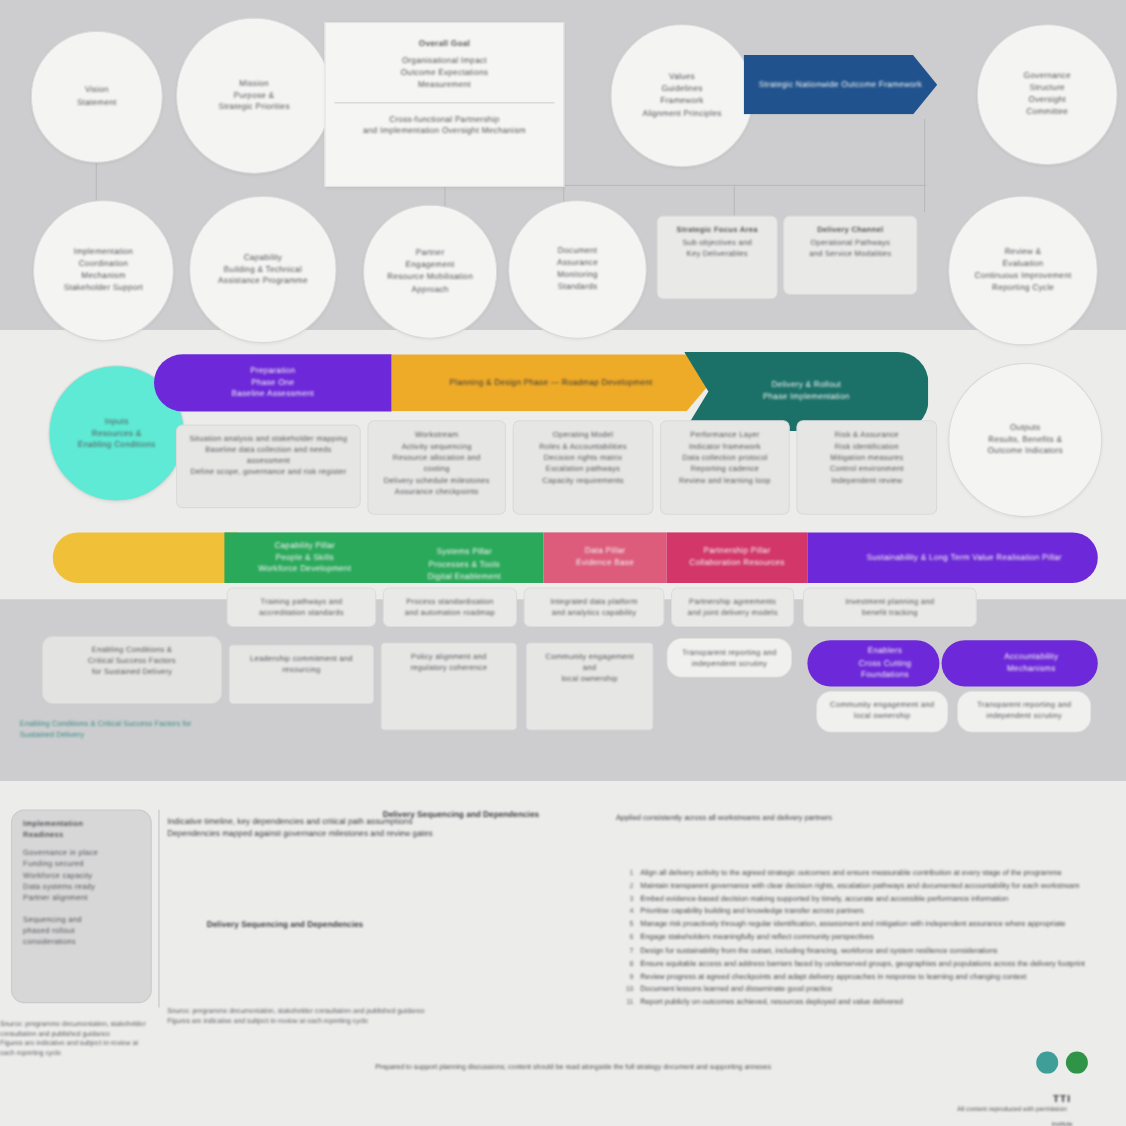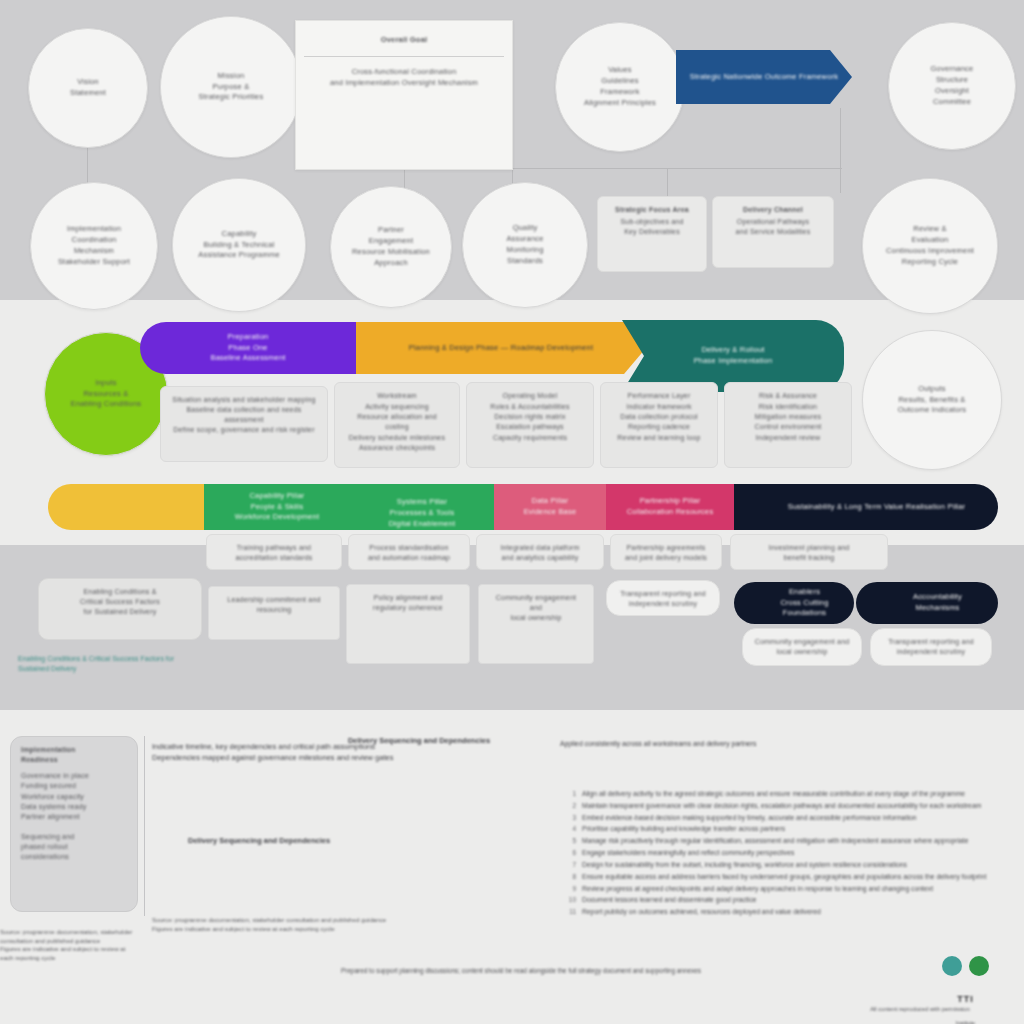--- a/index.html
+++ b/index.html
@@ -71,21 +71,21 @@
   .arrow-r{clip-path:polygon(0 0, calc(100% - 22px) 0, 100% 50%, calc(100% - 22px) 100%, 0 100%);}
   .notch-l{clip-path:polygon(0 0, 100% 0, 100% 100%, 0 100%, 22px 50%);}
 
   .c-teal{background:#6d28d9;}
   .c-amber{background:#eeab28;}
   .c-dteal{background:#1b7168;}
   .c-yellow{background:#f0c038;}
   .c-green{background:#2ba95b;}
   .c-pinkl{background:#dd5c7c;}
   .c-pink{background:#d3376a;}
-  .c-orange{background:#0f172a;padding-left:21px;}
+  .c-orange{background:#6d28d9;padding-left:21px;}
   .c-blue{background:#20538d;}
 
   
   .line{position:absolute;background:#b9b9bb;}
   .vline{width:1px;}
   .hline{height:1px;}
 
   
   .listwrap{position:absolute;}
   .lrow{display:flex;align-items:flex-start;margin-bottom:3px;}
@@ -136,24 +136,27 @@
 <div class="circle" style="left:888px;top:22px;width:128px;height:128px;">
   <div class="blurtext" style="white-space:pre-line;text-align:center;">Governance
 Structure
 Oversight
 Committee</div>
 </div>
 
 <div class="card" style="left:295px;top:20px;width:218px;height:150px;">
   <div class="hd">
     <div class="blurtext" style="font-weight:bold;">Overall Goal</div>
+    <div class="blurtext" style="white-space:pre-line;margin-top:4px;">Organisational Impact
+Outcome Expectations
+Measurement</div>
   </div>
   <div class="hr"></div>
   <div class="bd">
-    <div class="blurtext" style="white-space:pre-line;">Cross-functional Coordination
+    <div class="blurtext" style="white-space:pre-line;">Cross-functional Partnership
 and Implementation Oversight Mechanism</div>
   </div>
 </div>
 
 <div class="chev c-blue arrow-r" style="left:676px;top:50px;width:176px;height:54px;">
   <div class="blurtext light">Strategic Nationwide Outcome Framework</div>
 </div>
 
 <div class="circle" style="left:30px;top:182px;width:128px;height:128px;">
   <div class="blurtext" style="white-space:pre-line;">Implementation
@@ -166,21 +169,21 @@
 Building &amp; Technical
 Assistance Programme</div>
 </div>
 <div class="circle" style="left:330px;top:186px;width:122px;height:122px;">
   <div class="blurtext" style="white-space:pre-line;">Partner
 Engagement
 Resource Mobilisation
 Approach</div>
 </div>
 <div class="circle" style="left:462px;top:182px;width:126px;height:126px;">
-  <div class="blurtext" style="white-space:pre-line;">Quality
+  <div class="blurtext" style="white-space:pre-line;">Document
 Assurance
 Monitoring
 Standards</div>
 </div>
 <div class="circle" style="left:862px;top:178px;width:136px;height:136px;">
   <div class="blurtext" style="white-space:pre-line;">Review &amp;
 Evaluation
 Continuous Improvement
 Reporting Cycle</div>
 </div>
@@ -189,21 +192,21 @@
   <div class="blurtext" style="font-weight:bold;padding-bottom:2px;">Strategic Focus Area</div>
   <div class="blurtext" style="white-space:pre-line;padding-top:0;">Sub-objectives and
 Key Deliverables</div>
 </div>
 <div class="softbox" style="left:712px;top:196px;width:122px;height:72px;background:#e9e9e8;">
   <div class="blurtext" style="font-weight:bold;padding-bottom:2px;">Delivery Channel</div>
   <div class="blurtext" style="white-space:pre-line;padding-top:0;">Operational Pathways
 and Service Modalities</div>
 </div>
 
-<div class="circle" style="left:44px;top:332px;width:124px;height:124px;background:#84cc16;">
+<div class="circle" style="left:44px;top:332px;width:124px;height:124px;background:#5eead4;">
   <div class="blurtext" style="white-space:pre-line;">Inputs
 Resources &amp;
 Enabling Conditions</div>
 </div>
 <div class="circle" style="left:862px;top:330px;width:140px;height:140px;">
   <div class="blurtext" style="white-space:pre-line;">Outputs
 Results, Benefits &amp;
 Outcome Indicators</div>
 </div>
 

